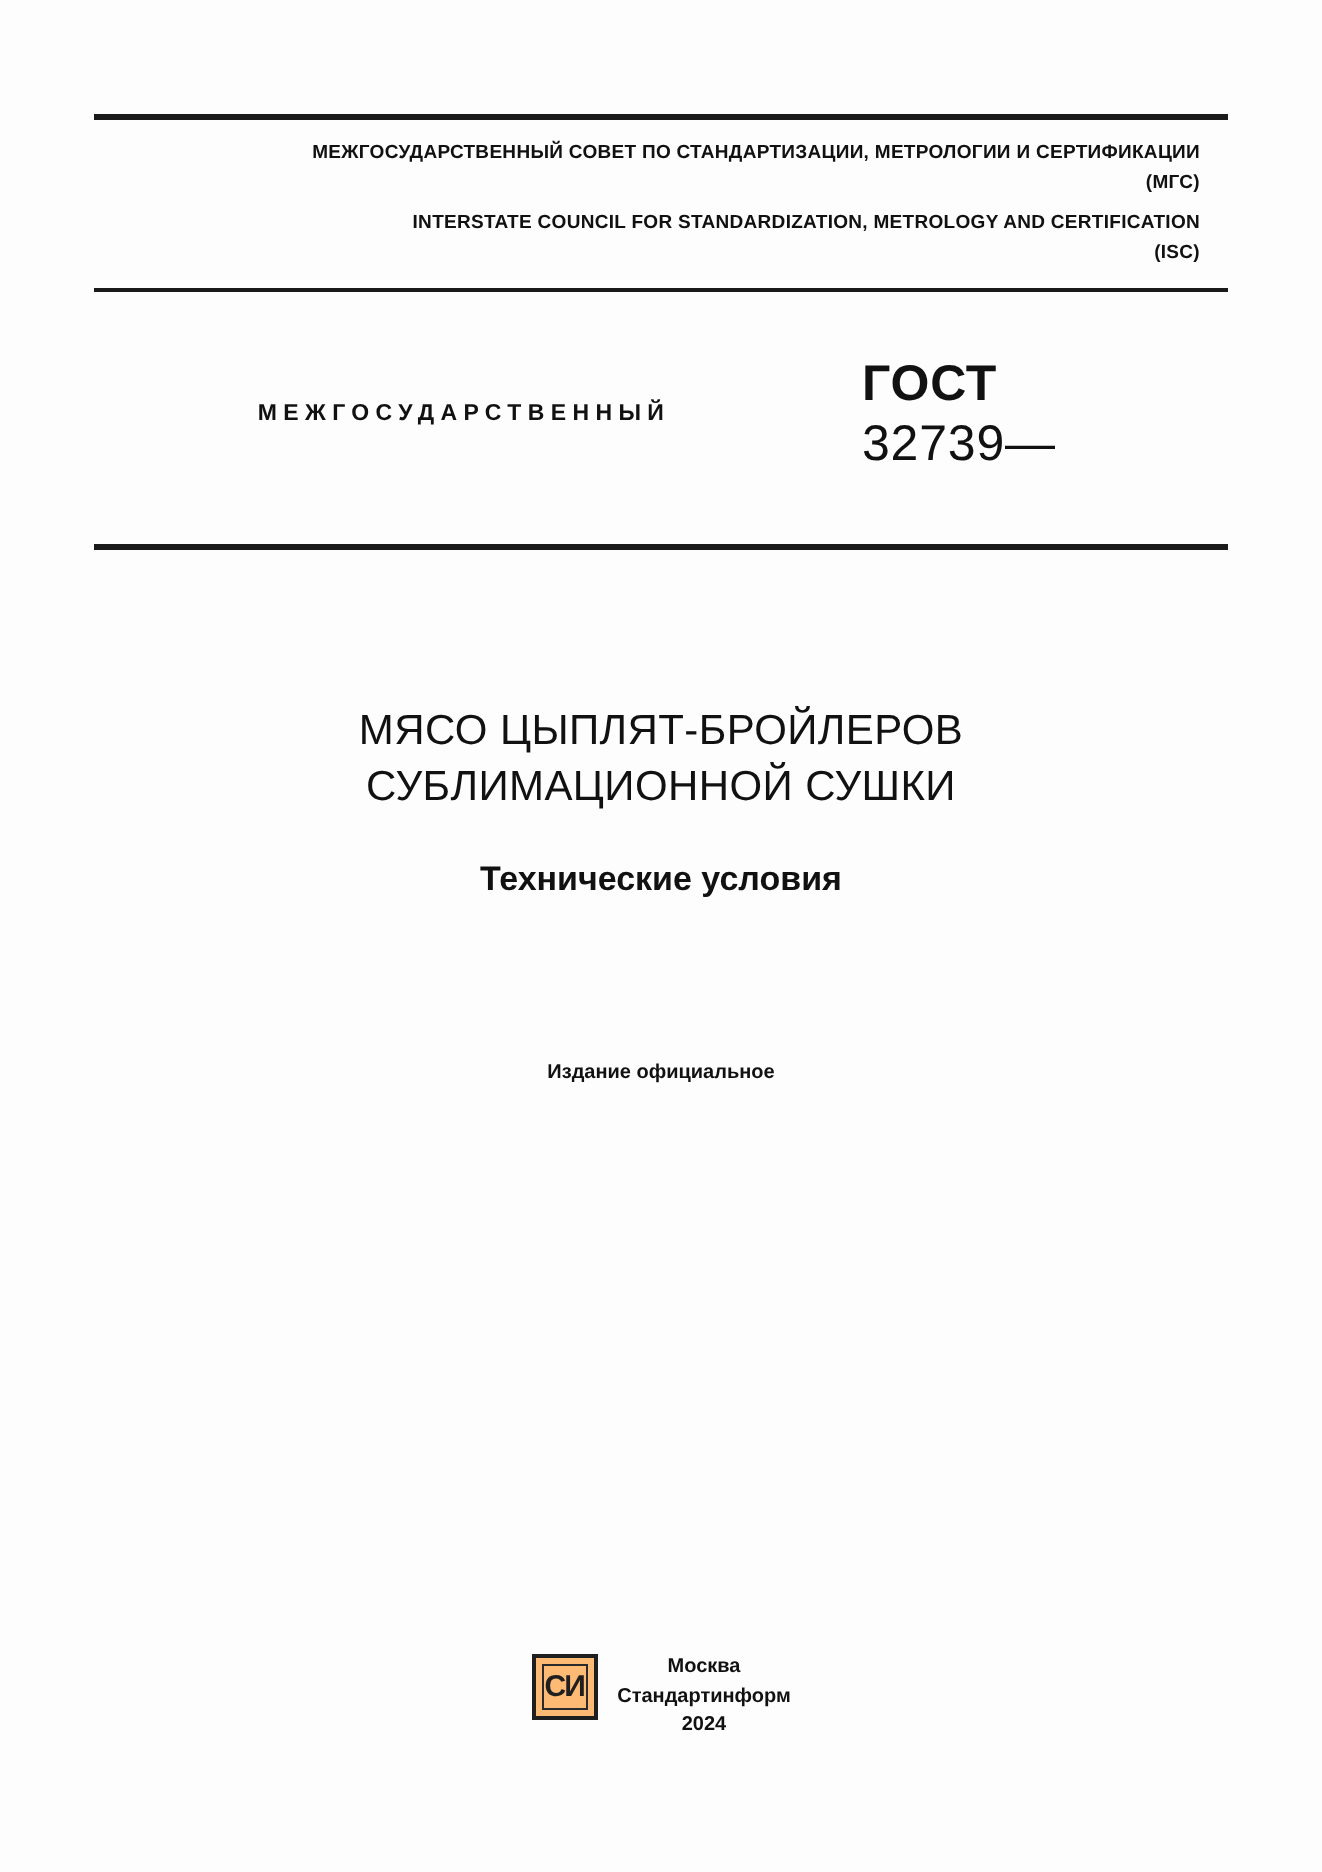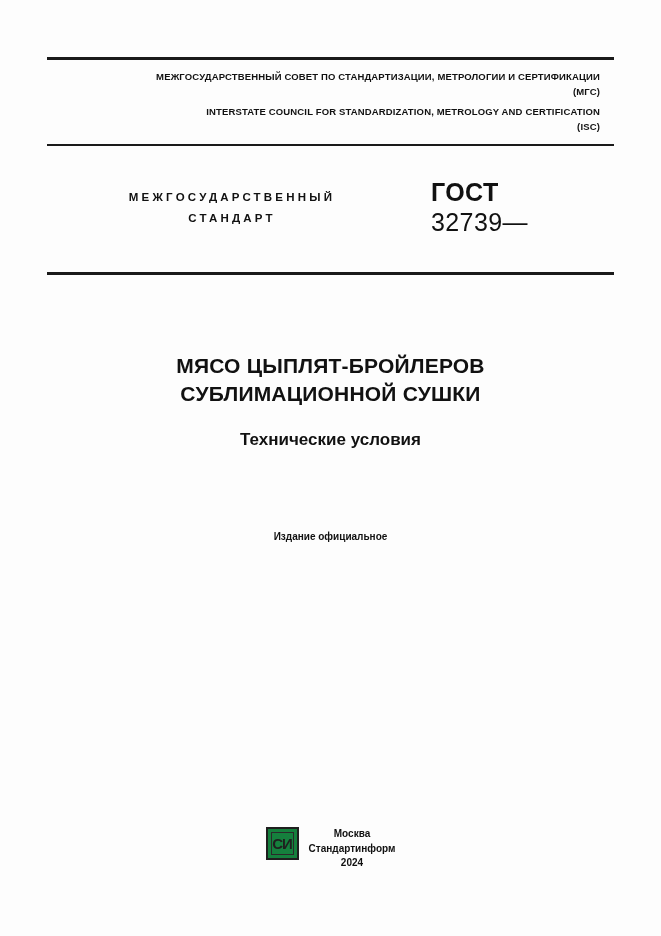--- a/index.html
+++ b/index.html
@@ -116,21 +116,21 @@
     position: absolute;
     left: 47px;
     top: 352px;
     width: 567px;
     text-align: center;
   }
   .doc-title .t1,
   .doc-title .t2 {
     display: block;
     font-size: 21px;
-    font-weight: bold;
+    font-weight: normal;
     line-height: 1.33;
     letter-spacing: 0.2px;
   }
   .doc-subtitle {
     position: absolute;
     left: 47px;
     top: 430px;
     width: 567px;
     text-align: center;
     font-size: 17px;
@@ -158,21 +158,21 @@
     align-items: flex-start;
   }
   .emblem {
     width: 33px;
     height: 33px;
     border: 2px solid #1f1f1f;
     box-sizing: border-box;
     position: relative;
     margin-right: 10px;
     margin-top: 5px;
-    background: #15803d;
+    background: #fdba74;
   }
   .emblem .inner {
     position: absolute;
     inset: 3px;
     border: 1.5px solid #2a2a2a;
     box-sizing: border-box;
   }
   .emblem .glyph {
     position: absolute;
     inset: 0;
@@ -207,21 +207,20 @@
       <span class="line-ru">(МГС)</span>
       <span class="line-en">INTERSTATE COUNCIL FOR STANDARDIZATION, METROLOGY AND CERTIFICATION</span>
       <span class="line-ru">(ISC)</span>
     </div>
     <div class="rule thin"></div>
   </div>
 
   <div class="std-row">
     <div class="std-left">
       <span class="l1">МЕЖГОСУДАРСТВЕННЫЙ</span>
-      <span class="l2">СТАНДАРТ</span>
     </div>
     <div class="std-right">
       <span class="g1">ГОСТ</span>
       <span class="g2">32739—</span>
     </div>
   </div>
   <div class="rule-under-std"></div>
 
   <div class="doc-title">
     <span class="t1">МЯСО ЦЫПЛЯТ-БРОЙЛЕРОВ</span>

